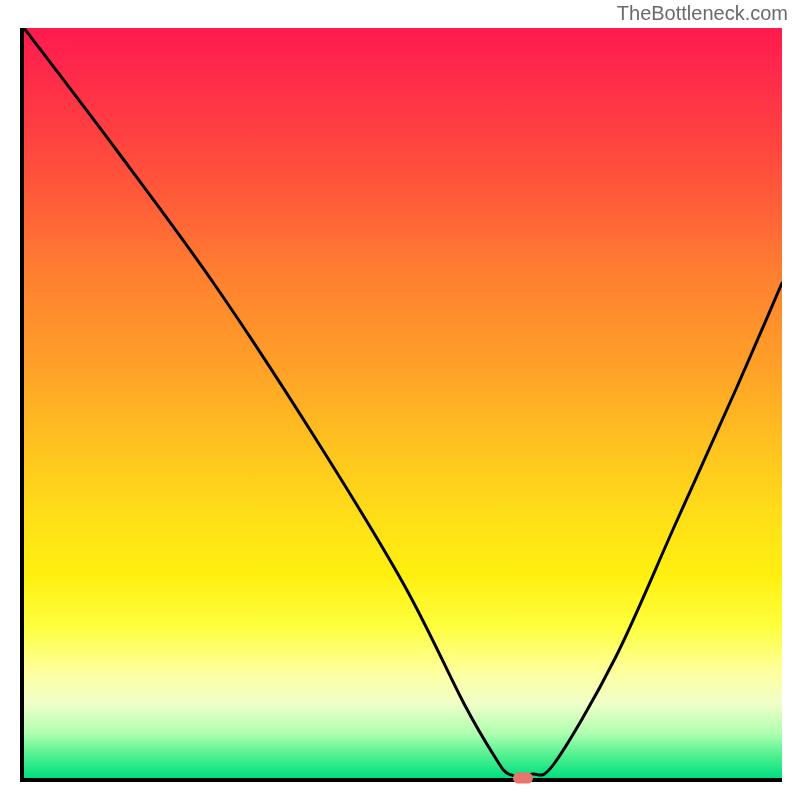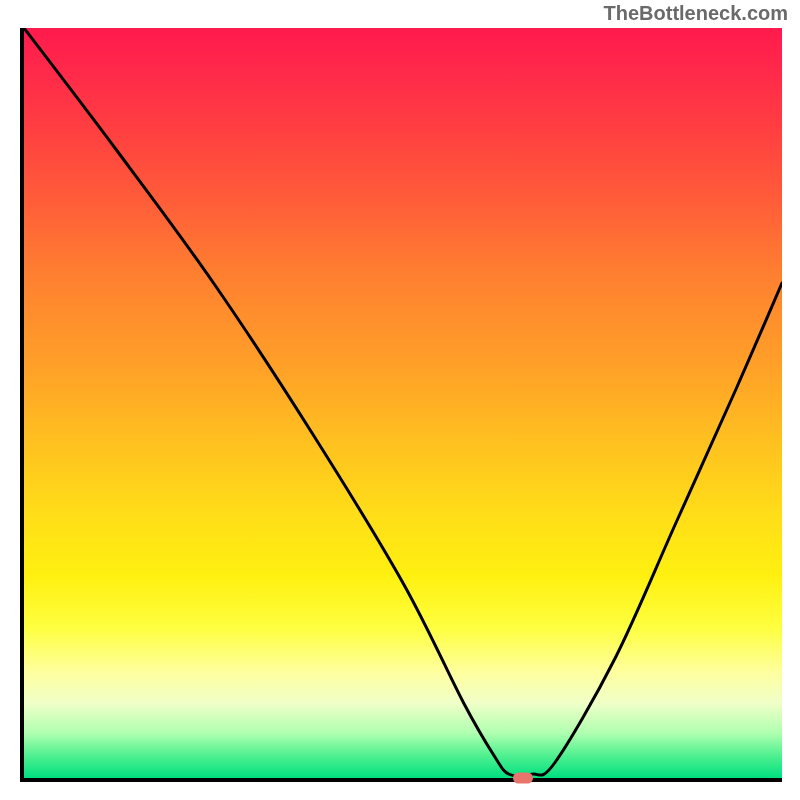--- a/index.html
+++ b/index.html
@@ -10,21 +10,21 @@
     position: relative;
     font-family: Arial, sans-serif;
     overflow: hidden;
   }
   .attribution {
     position: absolute;
     top: 2px;
     right: 12px;
     font-size: 20px;
     color: #6a6a6a;
-    font-weight: bold;
+    font-weight: normal;
     z-index: 10;
   }
   .plot-area {
     position: absolute;
     left: 20px;
     top: 28px;
     width: 762px;
     height: 754px;
     border-left: 4px solid #000;
     border-bottom: 4px solid #000;

